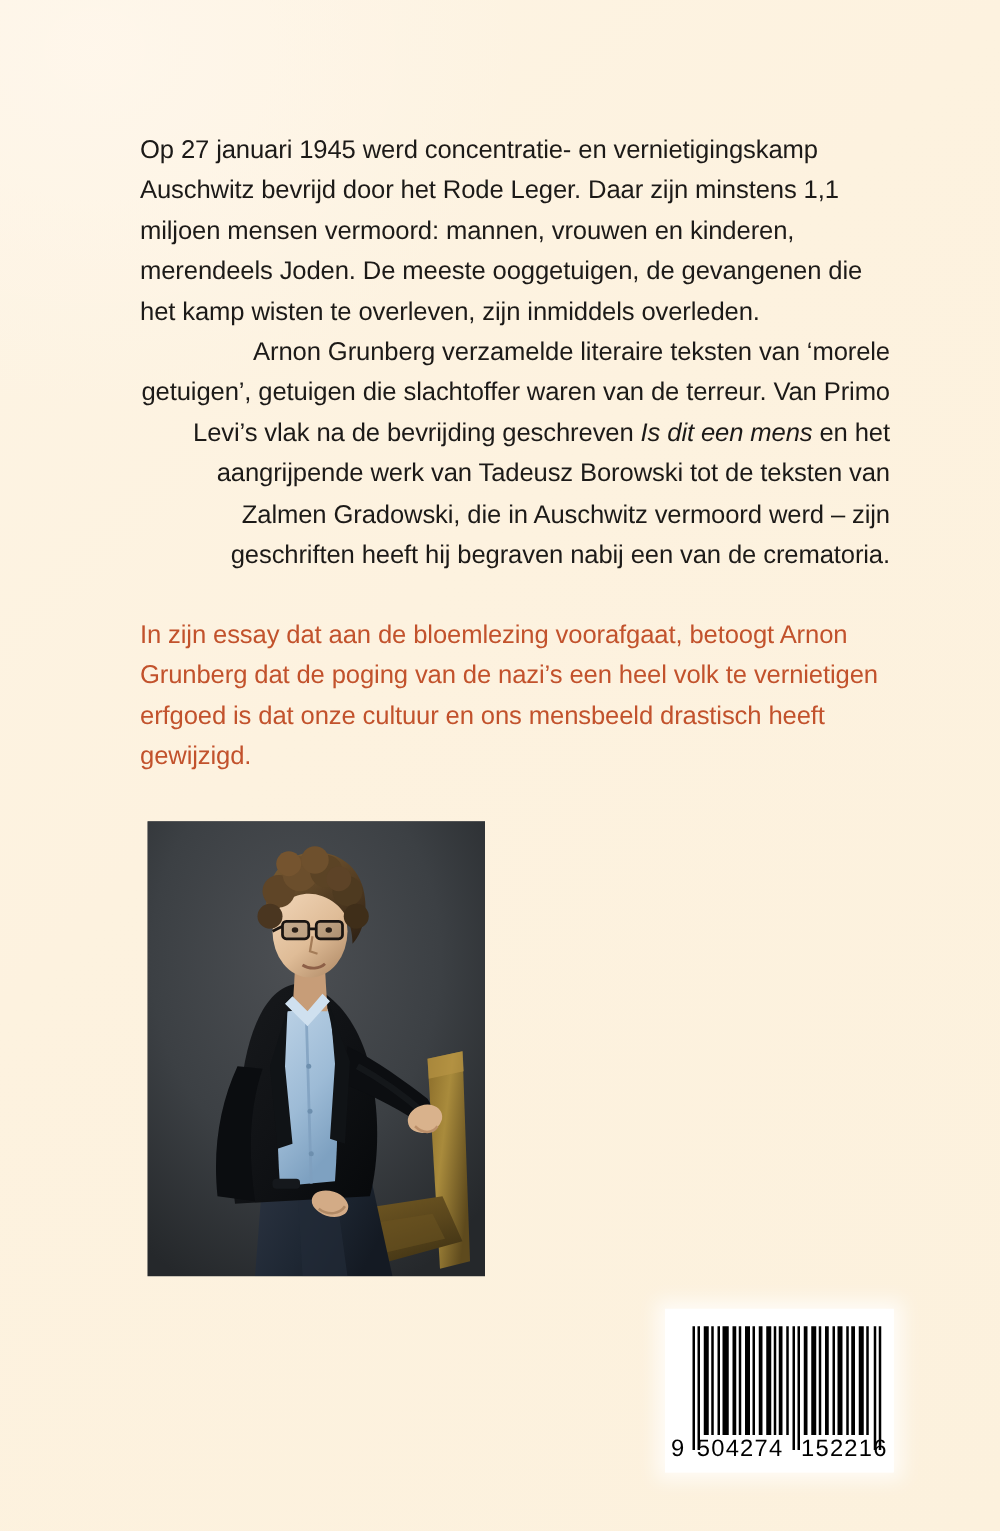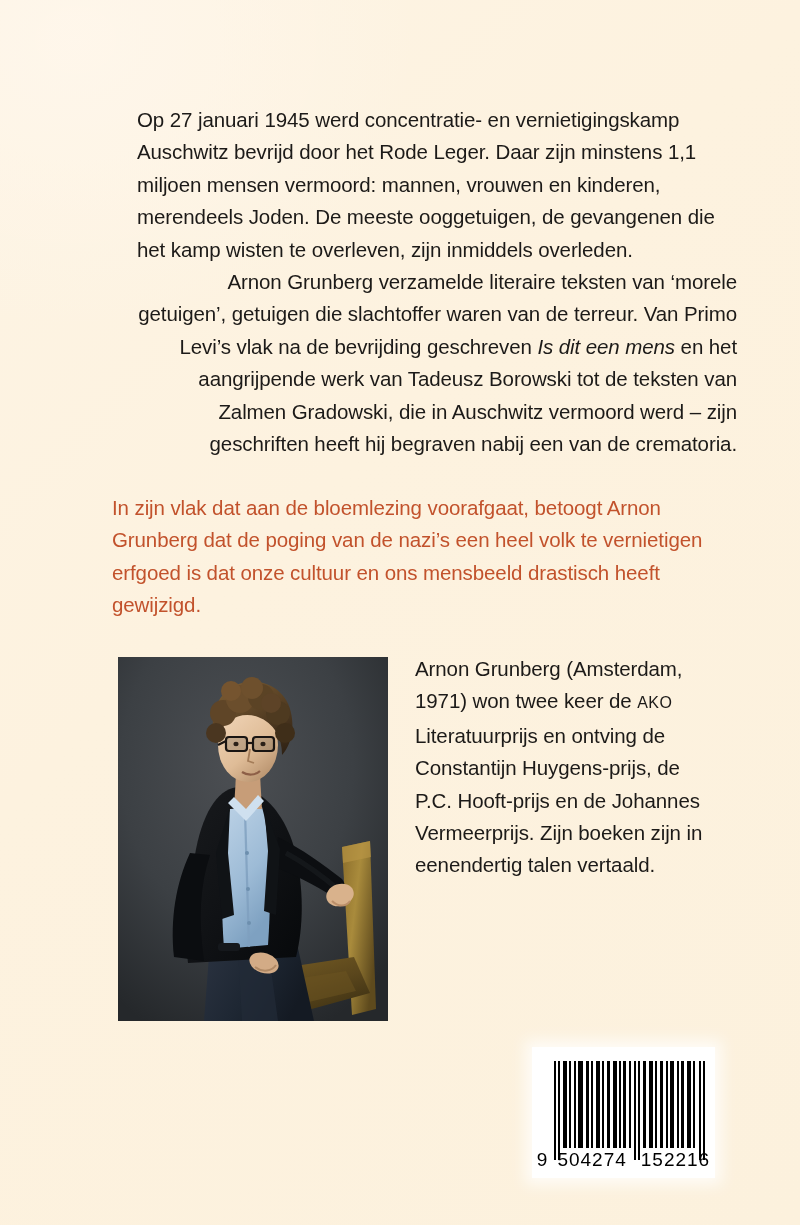--- a/index.html
+++ b/index.html
@@ -30,21 +30,20 @@
     width: 420px; height: 330px;
     background: radial-gradient(ellipse at 18% 12%, rgba(255,247,236,0.85) 0%, rgba(253,243,225,0) 70%);
     pointer-events: none;
   }
 
   .blurb {
     position: absolute;
     left: 112px;
     top: 104px;
     width: 600px;
-    margin-left: 25px;
   }
 
   p.body-text {
     margin: 0;
     color: #1c1a18;
     font-size: 20.5px;
     line-height: 32.4px;
     letter-spacing: -0.1px;
     font-weight: 400;
   }
@@ -141,21 +140,21 @@
 
 <div class="cover">
 
   <div class="paper-tint"></div>
 
   <div class="blurb">
     <p class="body-text">Op 27 januari 1945 werd concentratie- en vernietigingskamp Auschwitz bevrijd door het Rode Leger. Daar zijn minstens 1,1 miljoen mensen vermoord: mannen, vrouwen en kinderen, merendeels Joden. De meeste ooggetuigen, de gevangenen die het kamp wisten te overleven, zijn inmiddels overleden.</p>
     <p class="body-text"><span>Arnon Grunberg verzamelde literaire teksten van ‘morele getuigen’, getuigen die slachtoffer waren van de terreur. Van Primo Levi’s vlak na de bevrijding geschreven </span><span class="italic-title">Is dit een mens</span><span> en het aangrijpende werk van Tadeusz Borowski tot de teksten van Zalmen Gradowski, die in Auschwitz vermoord werd – zijn geschriften heeft hij begraven nabij een van de crematoria.</span></p>
   </div>
 
-  <p class="highlight-text">In zijn vlak dat aan de bloemlezing voorafgaat, betoogt Arnon Grunberg dat de poging van de nazi’s een heel volk te vernietigen erfgoed is dat onze cultuur en ons mensbeeld drastisch heeft gewijzigd.</p>
+  <p class="highlight-text">In zijn essay dat aan de bloemlezing voorafgaat, betoogt Arnon Grunberg dat de poging van de nazi’s een heel volk te vernietigen erfgoed is dat onze cultuur en ons mensbeeld drastisch heeft gewijzigd.</p>
 
   <div class="author-block">
 
     <div class="author-photo">
       <svg width="270" height="364" viewBox="0 0 270 364" xmlns="http://www.w3.org/2000/svg" role="img" aria-label="author portrait">
         <defs>
           <radialGradient id="bgGrad" cx="44%" cy="30%" r="78%">
             <stop offset="0%" stop-color="#4c4f53"></stop>
             <stop offset="55%" stop-color="#3c4044"></stop>
             <stop offset="100%" stop-color="#25282b"></stop>
@@ -264,21 +263,20 @@
         <ellipse cx="146" cy="306" rx="15" ry="10" fill="#d3ab86" transform="rotate(18 146 306)"></ellipse>
         <path d="M137 310 C145 316 154 314 158 308" stroke="#b08965" stroke-width="2" fill="none"></path>
 
         <rect x="100" y="286" width="22" height="8" rx="3" fill="#15181c"></rect>
 
         <rect x="0" y="0" width="270" height="364" fill="none"></rect>
         <rect x="0" y="0" width="270" height="364" fill="url(#bgGrad)" opacity="0"></rect>
       </svg>
     </div>
 
-    <p class="author-bio"><span>Arnon Grunberg (Amsterdam, 1971) won twee keer de </span><span class="smallcaps">AKO</span><span> Literatuurprijs en ontving de Constantijn Huygens-prijs, de P.C. Hooft-prijs en de Johannes Vermeerprijs. Zijn boeken zijn in eenendertig talen vertaald.</span></p>
   </div>
 
   <div class="barcode-box">
     <div class="barcode-inner">
       <svg class="barcode-bars" width="183" height="131" viewBox="0 0 183 131" xmlns="http://www.w3.org/2000/svg" role="img" aria-label="EAN-13 barcode">
         <rect x="0" y="0" width="183" height="131" fill="#ffffff"></rect>
         <g fill="#000000">
 
           <rect x="22" y="14" width="2" height="99"></rect>
           <rect x="26" y="14" width="2" height="99"></rect>

